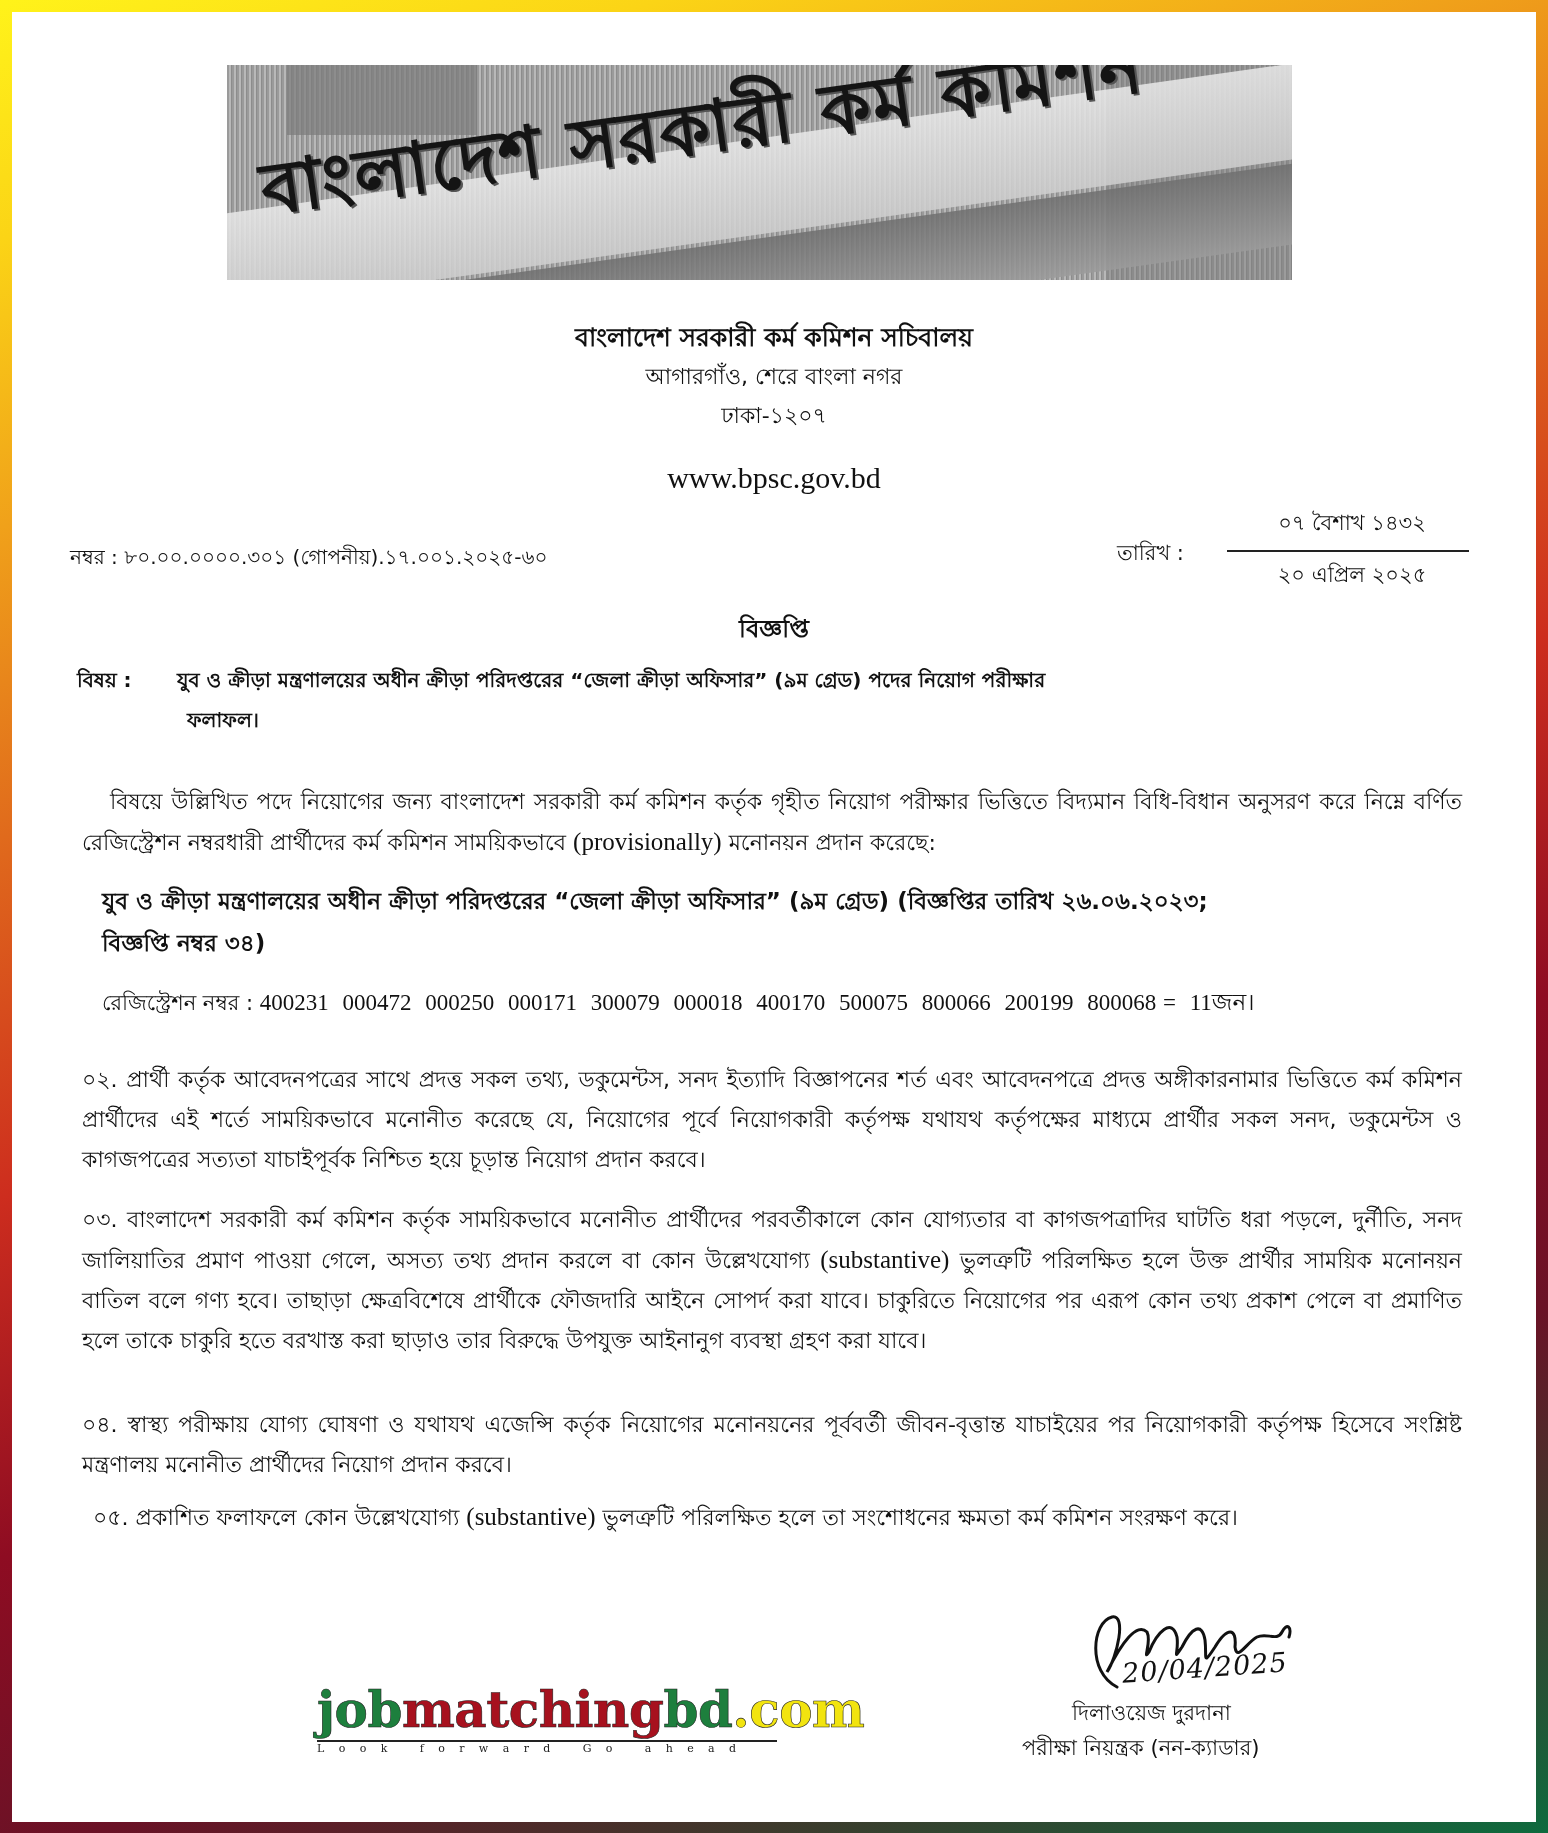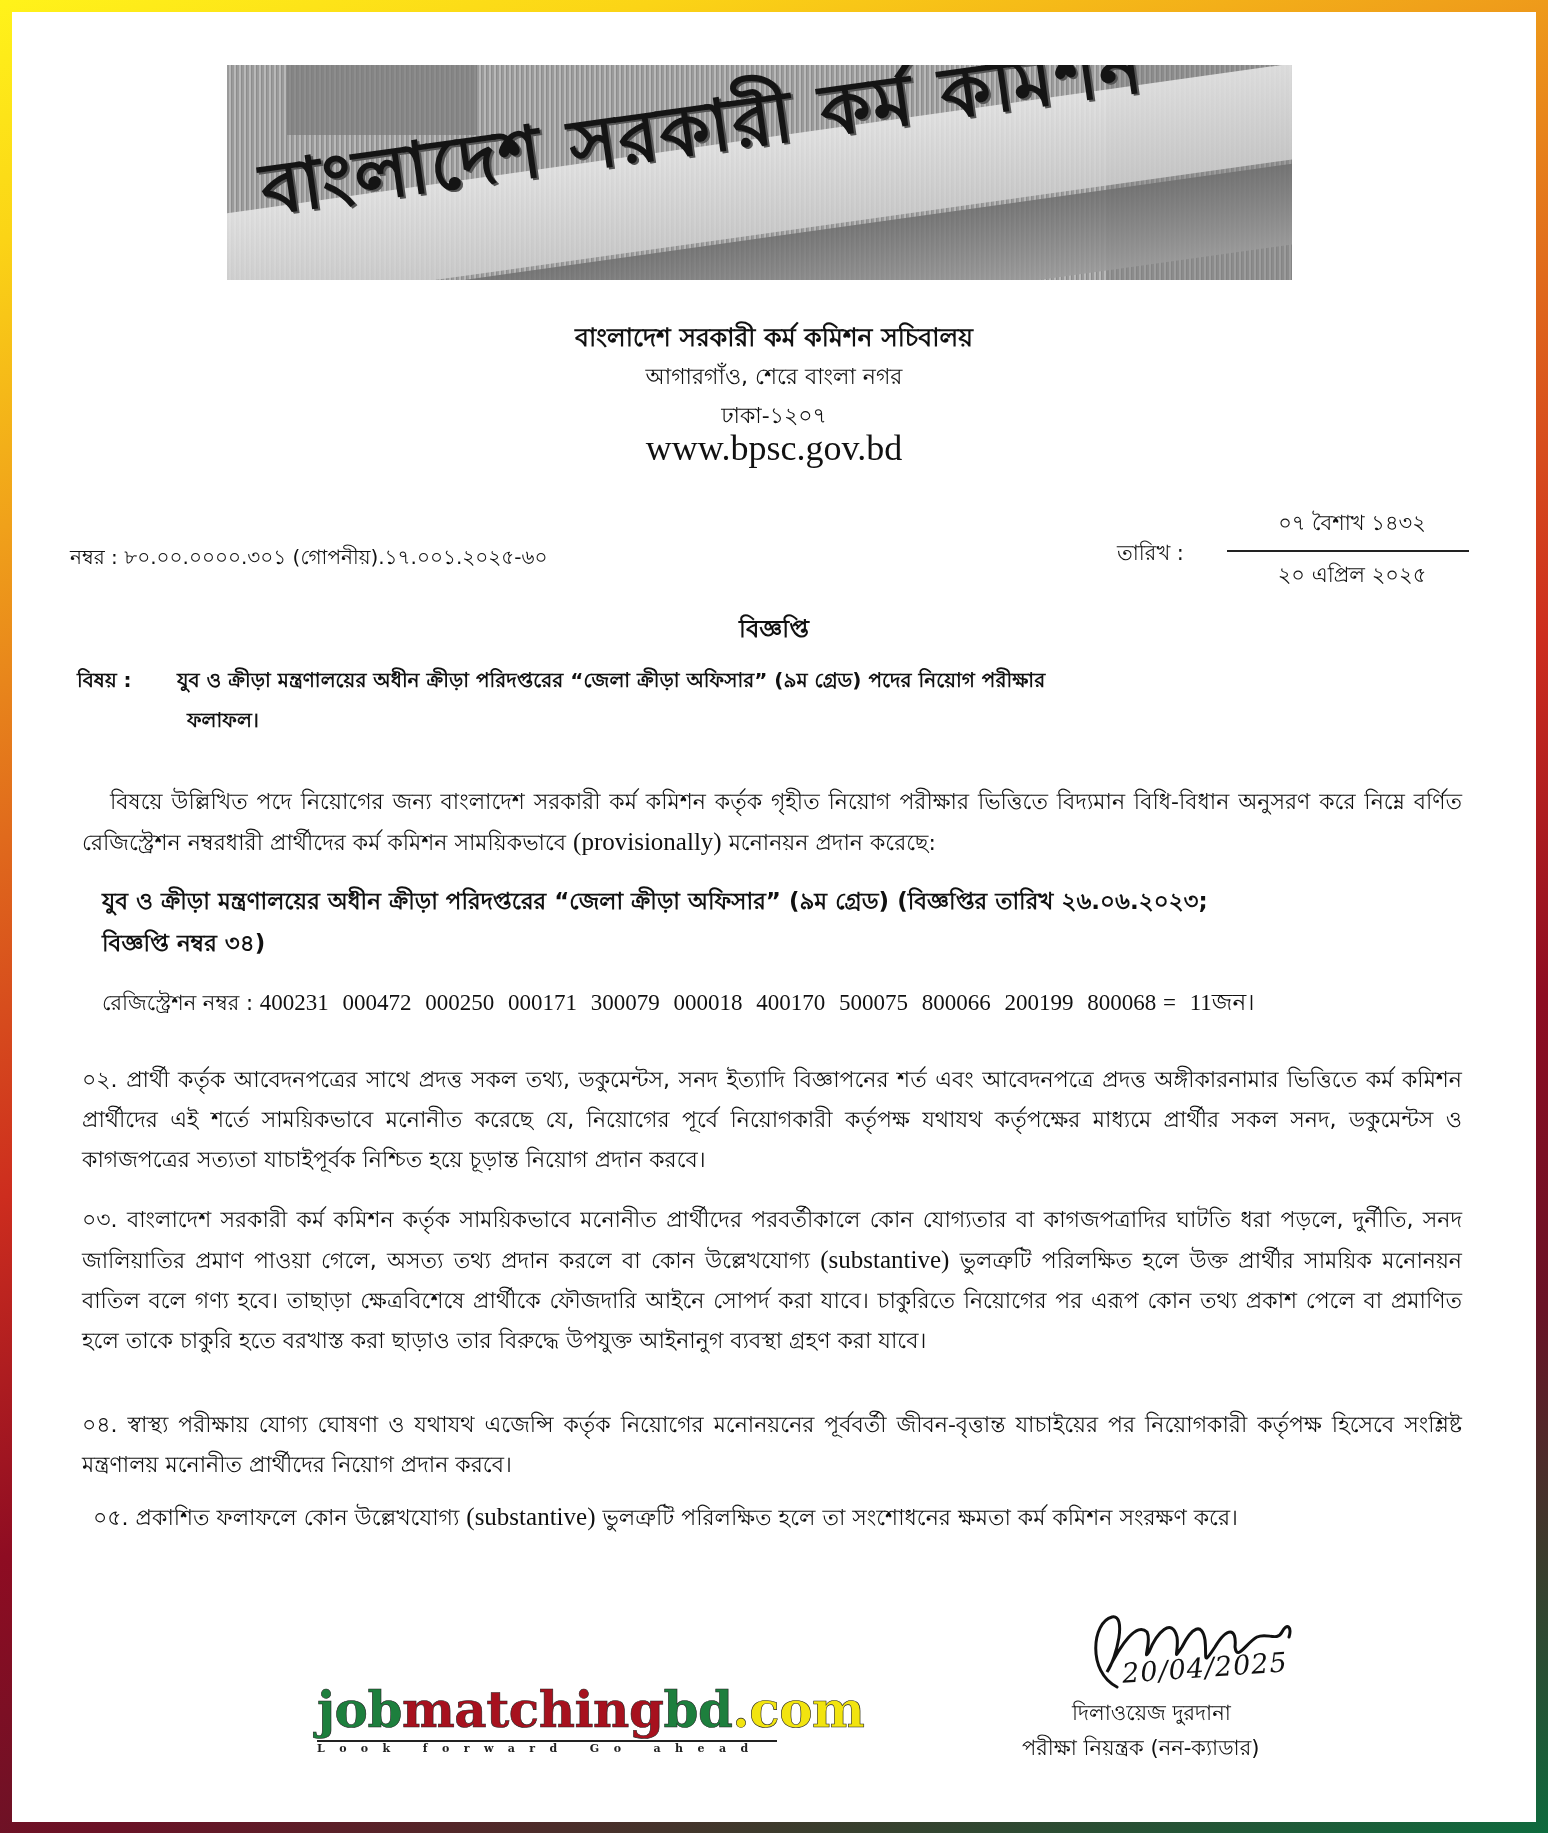--- a/index.html
+++ b/index.html
@@ -46,21 +46,21 @@
     transform: rotate(-8deg); transform-origin: left center;
     letter-spacing: 2px; white-space: nowrap;
     text-shadow: 2px 2px 0 #555;
   }
 
   .center-lines { position: absolute; left: 0; width: 100%; text-align: center; }
   .hdr1 { top: 270px; font-size: 22px; }
   .hdr2 { top: 306px; font-size: 25px; font-weight: bold; }
   .hdr3 { top: 347px; font-size: 22px; }
   .hdr4 { top: 386px; font-size: 22px; }
-  .hdr5 { top: 415px; font-size: 36px; font-family: "Liberation Serif", serif; }
+  .hdr5 { top: 449px; font-size: 30px; font-family: "Liberation Serif", serif; }
 
   .ref-number {
     position: absolute; left: 58px; top: 530px; font-size: 20px;
   }
   .date-block {
     position: absolute; left: 1105px; top: 495px; width: 350px; height: 80px;
   }
   .date-label { position: absolute; left: 0; top: 30px; font-size: 21px; }
   .date-top { position: absolute; left: 130px; top: 0; width: 210px; text-align: center; font-size: 21px; }
   .date-line { position: absolute; left: 110px; top: 43px; width: 242px; height: 2px; background: #222; }
@@ -107,21 +107,21 @@
     font-family: "DejaVu Serif", serif; font-weight: bold; font-size: 50px;
     letter-spacing: -0.5px; white-space: nowrap;
     -webkit-text-stroke: 0.6px #222;
   }
   .logo-g { color: #1d7f3d; }
   .logo-r { color: #a7111e; }
   .logo-y { color: #f2e40f; }
   .logo-rule { height: 2px; background: #222; width: 460px; margin-top: 1px; }
   .logo-tag {
     font-family: "DejaVu Serif", serif; font-size: 11px; letter-spacing: 14.4px;
-    color: #222; white-space: nowrap; font-weight: bold;
+    color: #222; white-space: nowrap;
   }
 
   .signature {
     position: absolute; left: 1065px; top: 1590px; width: 280px; height: 95px;
   }
   .sig-date {
     position: absolute; left: 1110px; top: 1640px;
     font-family: "DejaVu Serif", serif; font-style: italic; font-size: 27px;
     transform: rotate(-4deg); letter-spacing: 1px;
   }

